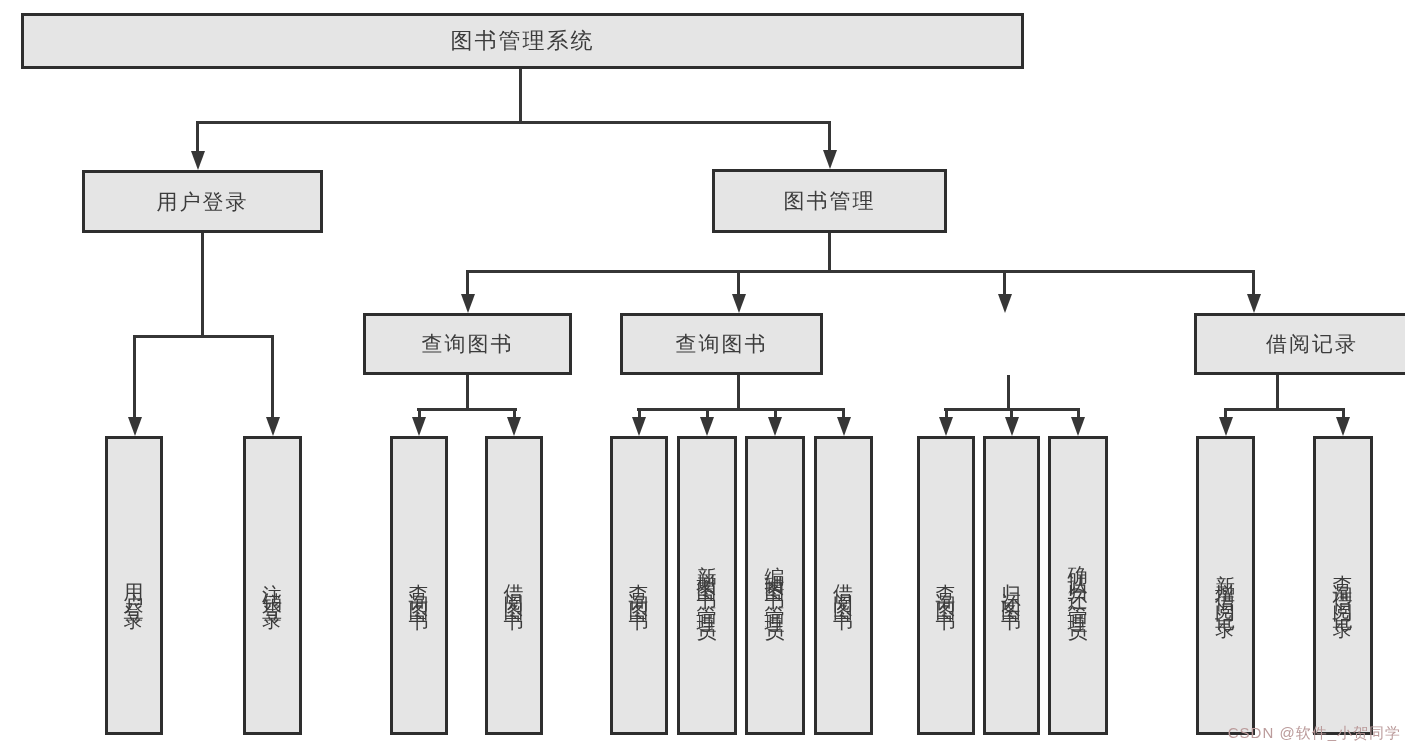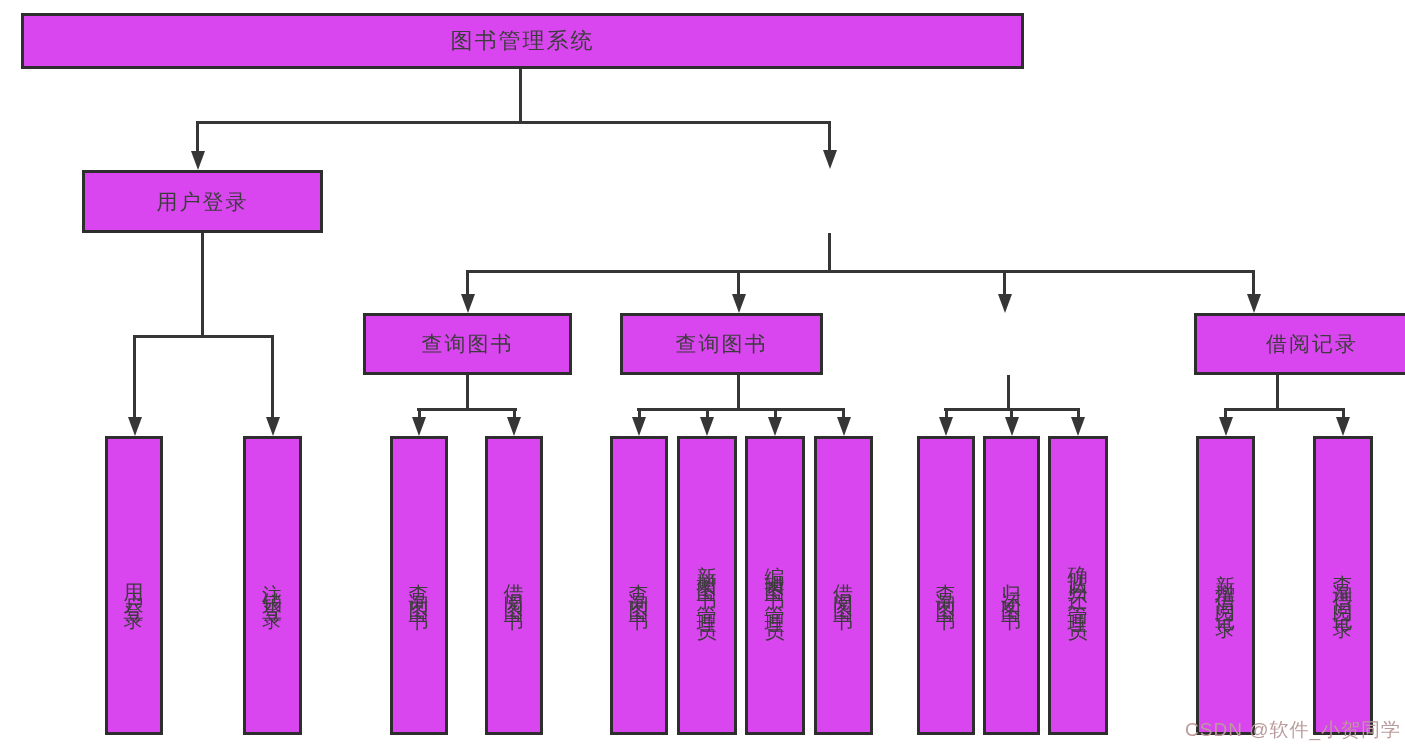--- a/index.html
+++ b/index.html
@@ -9,42 +9,42 @@
     --watermark:#bb9b9b;
     --bg:#ffffff;
   }
   html,body{margin:0;padding:0;background:var(--bg);}
   .canvas{
     position:relative;width:1405px;height:747px;background:var(--bg);
     font-family:"Liberation Sans","DejaVu Sans",sans-serif;
     overflow:hidden;
   }
   .box{
-    position:absolute;border:3px solid var(--border);background:#d946ef;
+    position:absolute;border:3px solid var(--border);background:#e5e5e5;
     box-sizing:border-box;display:flex;align-items:center;justify-content:center;
     color:var(--text);
   }
   .hlabel{font-size:21px;letter-spacing:2px;white-space:nowrap;}
   .root-label{font-size:22px;}
   .vlabel{
     writing-mode:vertical-rl;text-orientation:mixed;
     font-size:20px;letter-spacing:9px;line-height:1;
   }
   .vlabel.tight{letter-spacing:8px;}
   .v,.h{position:absolute;background:var(--line);}
   .v{width:3px;}
   .h{height:3px;}
   .arrow{
     position:absolute;width:0;height:0;
     border-left:7px solid transparent;border-right:7px solid transparent;
     border-top:19px solid var(--line);
   }
   .watermark{
     position:absolute;right:4px;bottom:4px;
-    color:var(--watermark);font-size:19px;letter-spacing:1px;
+    color:var(--watermark);font-size:15px;letter-spacing:1px;
     white-space:nowrap;
   }
 </style>
 </head>
 <body>
 
 <div class="canvas">
 
   <div class="v" style="left:519px;top:69px;height:52px;"></div>
   <div class="h" style="left:196px;top:121px;width:635px;"></div>
@@ -106,20 +106,23 @@
   <div class="arrow" style="left:1336px;top:417px;"></div>
 
   <div class="box" style="left:21px;top:13px;width:1003px;height:56px;">
     <span class="hlabel root-label">图书管理系统</span>
   </div>
 
   <div class="box" style="left:82px;top:170px;width:241px;height:63px;">
     <span class="hlabel">用户登录</span>
   </div>
 
+  <div class="box" style="left:712px;top:169px;width:235px;height:64px;">
+    <span class="hlabel">图书管理</span>
+  </div>
 
   <div class="box" style="left:363px;top:313px;width:209px;height:62px;">
     <span class="hlabel">查询图书</span>
   </div>
 
   <div class="box" style="left:620px;top:313px;width:203px;height:62px;">
     <span class="hlabel">查询图书</span>
   </div>
 
 

